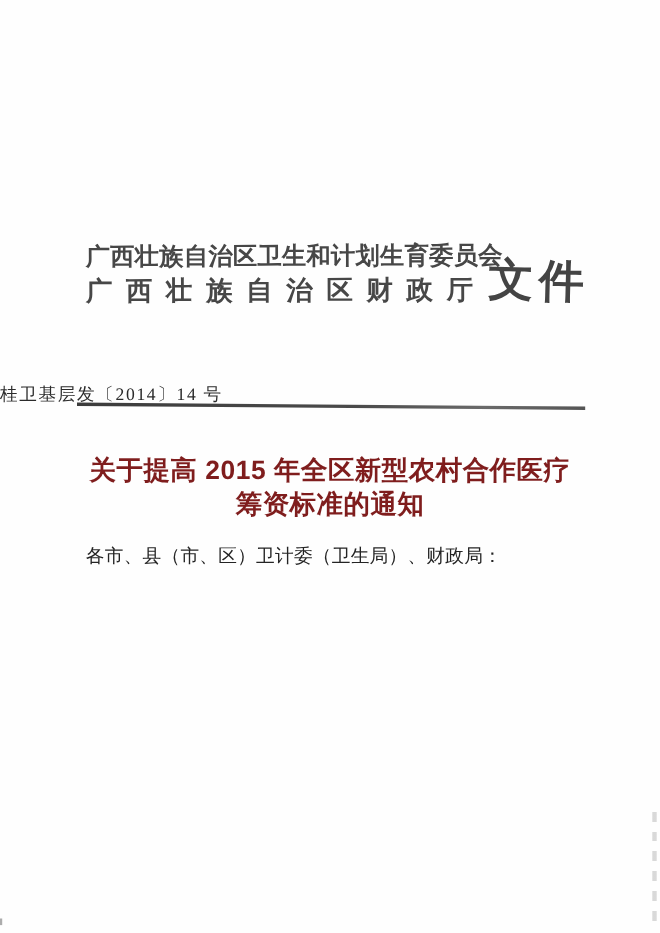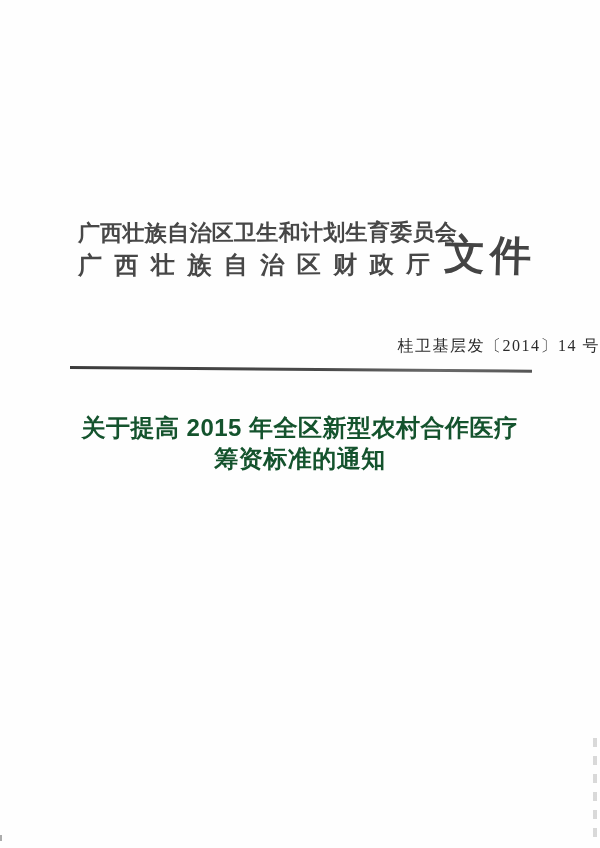--- a/index.html
+++ b/index.html
@@ -60,23 +60,23 @@
     letter-spacing: 5px;
     color: #444444;
     white-space: nowrap;
     transform: rotate(1.5deg);
   }
 
   
   .doc-number {
     position: absolute;
     left: 0;
-    top: 336px;
+    top: 349px;
     width: 600px;
-    text-align: right;
+    text-align: left;
     font-size: 16px;
     letter-spacing: 1.5px;
     color: #2b2b2b;
   }
 
   
   .divider {
     position: absolute;
     left: 70px;
     top: 366px;
@@ -92,21 +92,21 @@
     position: absolute;
     left: 0;
     top: 412px;
     width: 600px;
     text-align: center;
     font-family: "Liberation Sans", sans-serif;
     font-weight: bold;
     font-size: 24px;
     line-height: 31px;
     letter-spacing: 0.5px;
-    color: #14532d;
+    color: #7f1d1d;
   }
 
   
   .body-text {
     position: absolute;
     left: 78px;
     top: 493px;
     width: 456px;
     font-size: 17px;
     line-height: 26px;
@@ -162,18 +162,19 @@
   <div class="doc-number">桂卫基层发〔2014〕14 号</div>
 
   <div class="divider"></div>
 
   <div class="title">
     <div>关于提高 2015 年全区新型农村合作医疗</div>
     <div>筹资标准的通知</div>
   </div>
 
   <div class="body-text">
+    <p class="salutation">各市、县（市、区）卫计委（卫生局）、财政局：</p>
   </div>
 
   <div class="edge-artifact-right"></div>
   <div class="edge-speck-bottom"></div>
 
 </div>
 
 </body></html>

